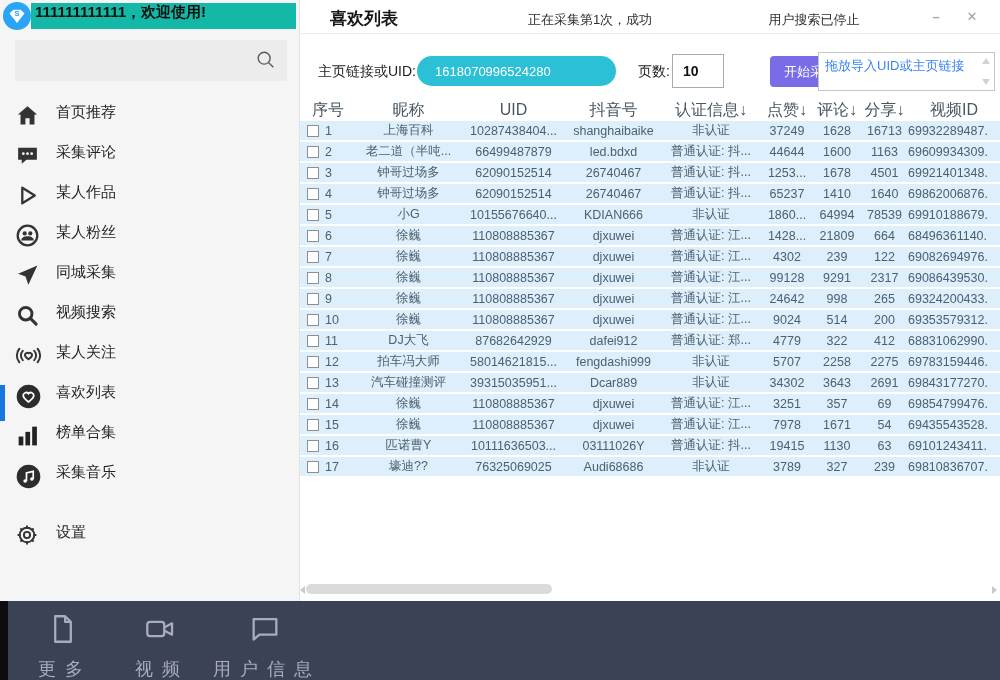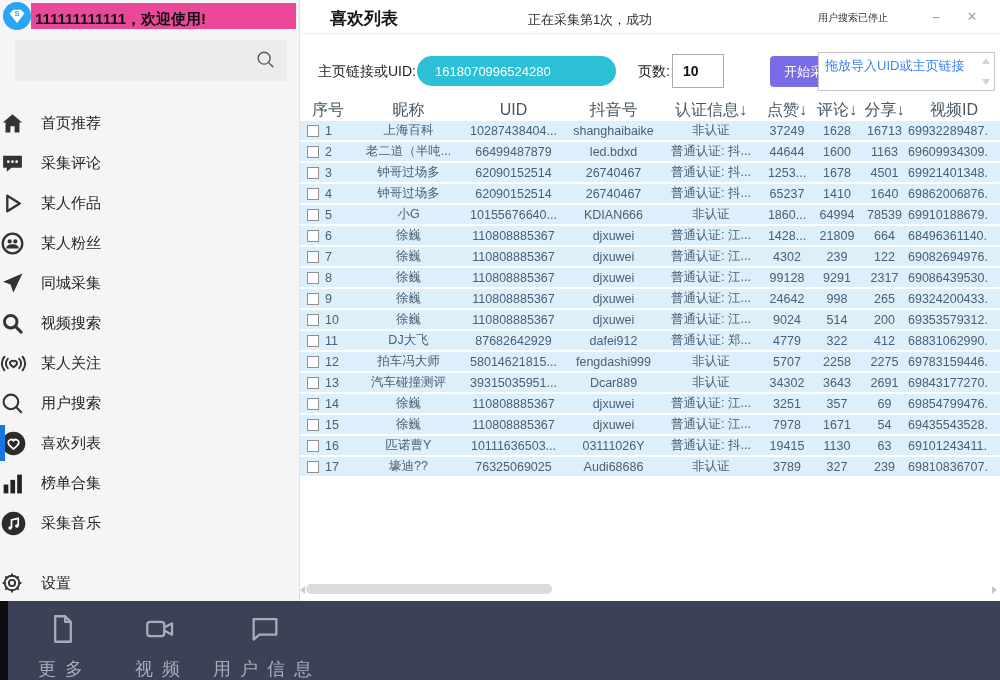--- a/index.html
+++ b/index.html
@@ -7,38 +7,38 @@
     --btn-purple:#7a6ce6; --row-blue:#ddeffb; --navy:#3b4256;
   }
   *{box-sizing:border-box;}
   html,body{margin:0;padding:0;}
   body{width:1000px;height:680px;overflow:hidden;font-family:"Liberation Sans","DejaVu Sans",sans-serif;background:#fff;}
   .app{position:relative;width:1000px;height:680px;}
 
   
   .sidebar{position:absolute;left:0;top:0;width:300px;height:601px;background:#f5f5f6;border-right:1px solid #e2e2e2;}
   .logo{position:absolute;left:3px;top:2px;width:28px;height:28px;border-radius:50%;background:var(--logo-blue);display:flex;align-items:center;justify-content:center;}
-  .title-band{position:absolute;left:31px;top:3px;width:265px;height:26px;background:#ec4899;display:flex;align-items:flex-end;}
+  .title-band{position:absolute;left:31px;top:3px;width:265px;height:26px;background:#14b8a6;display:flex;align-items:flex-start;}
   .app-title{font-size:15px;font-weight:bold;color:#101010;padding-left:4px;white-space:nowrap;}
   .search-box{position:absolute;left:15px;top:40px;width:272px;height:41px;background:#ececec;}
   .search-box input{position:absolute;left:0;top:0;width:238px;height:41px;border:none;background:transparent;outline:none;font-size:14px;padding:0 8px;color:#333;}
   .search-box .mag{position:absolute;right:10px;top:9px;}
   .nav{position:absolute;left:0;top:103px;width:300px;}
-  .nav-item{position:relative;height:40px;display:flex;align-items:center;cursor:pointer;}
+  .nav-item{position:relative;height:40px;display:flex;align-items:flex-start;padding-left:15px;cursor:pointer;}
   .nav-item .icon{width:30px;display:flex;align-items:center;justify-content:flex-start;}
   .nav-item .label{font-size:15px;color:#262626;margin-left:11px;}
   .nav-item.active::before{content:"";position:absolute;left:0;top:2px;bottom:2px;width:5px;background:var(--accent-blue);}
   .nav-item.settings{margin-top:20px;}
 
   
   .main{position:absolute;left:300px;top:0;width:700px;height:601px;background:#fff;}
   .main-header{position:relative;height:34px;border-bottom:1px solid #ededed;}
   .page-title{position:absolute;left:30px;top:7px;font-size:17px;font-weight:bold;color:#161616;}
   .status-center{position:absolute;left:290px;top:11px;transform:translateX(-50%);font-size:13px;color:#2e2e2e;white-space:nowrap;}
-  .status-right{position:absolute;left:553px;top:11px;transform:translateX(-50%);font-size:10px;color:#2e2e2e;white-space:nowrap;}
+  .status-right{position:absolute;left:514px;top:11px;transform:translateX(-50%);font-size:13px;color:#2e2e2e;white-space:nowrap;}
   .win-btn{position:absolute;top:6px;width:22px;height:20px;display:flex;align-items:center;justify-content:center;color:#a2a2a2;font-size:13px;cursor:pointer;font-weight:bold;}
   .win-min{left:625px;}
   .win-close{left:661px;}
 
   .controls{position:relative;height:64px;}
   .ctl-label{position:absolute;font-size:14px;color:#1d1d1d;white-space:nowrap;}
   .uid-label{left:18px;top:29px;}
   .pill{position:absolute;left:117px;top:22px;width:199px;height:30px;background:var(--pill-teal);border:none;border-radius:15px;color:#fff;font-size:13px;padding:0 18px;outline:none;font-family:inherit;}
   .pages-label{left:338px;top:29px;}
   .pages-input{position:absolute;left:372px;top:20px;width:52px;height:34px;border:1px solid #ababab;font-size:14px;font-weight:bold;color:#111;padding-left:10px;outline:none;font-family:inherit;background:#fff;}
@@ -160,29 +160,20 @@
     <span class="icon">
             <svg width="27" height="25" viewBox="0 0 26 24" fill="none" stroke="#333" stroke-width="1.9" stroke-linecap="round">
               <path d="M4.2 5.5a10 10 0 0 0 0 13"></path>
               <path d="M7.5 7.5a6.5 6.5 0 0 0 0 9"></path>
               <path d="M21.8 5.5a10 10 0 0 1 0 13"></path>
               <path d="M18.5 7.5a6.5 6.5 0 0 1 0 9"></path>
               <path d="M13 15.6c-1.9-1.4-3.4-2.6-3.4-4.2a2.1 2.1 0 0 1 3.4-1.5 2.1 2.1 0 0 1 3.4 1.5c0 1.6-1.5 2.8-3.4 4.2Z"></path>
             </svg>
           </span>
     <span class="label">某人关注</span>
-  </div>
-        <div class="nav-item">
-    <span class="icon">
-            <svg width="25" height="25" viewBox="0 0 24 24" fill="none" stroke="#333" stroke-width="2">
-              <circle cx="10.5" cy="10.5" r="7"></circle>
-              <line x1="15.7" y1="15.7" x2="20.4" y2="20.4" stroke-linecap="round"></line>
-            </svg>
-          </span>
-    <span class="label">用户搜索</span>
   </div>
         <div class="nav-item active">
     <span class="icon">
             <svg width="27" height="27" viewBox="0 0 24 24">
               <circle cx="12" cy="12" r="10.5" fill="#2c2c2c"></circle>
               <path d="M12 16.8c-2.5-1.8-4.7-3.4-4.7-5.6a2.7 2.7 0 0 1 4.7-1.8 2.7 2.7 0 0 1 4.7 1.8c0 2.2-2.2 3.8-4.7 5.6Z" fill="none" stroke="#fff" stroke-width="1.6"></path>
             </svg>
           </span>
     <span class="label">喜欢列表</span>
   </div>

